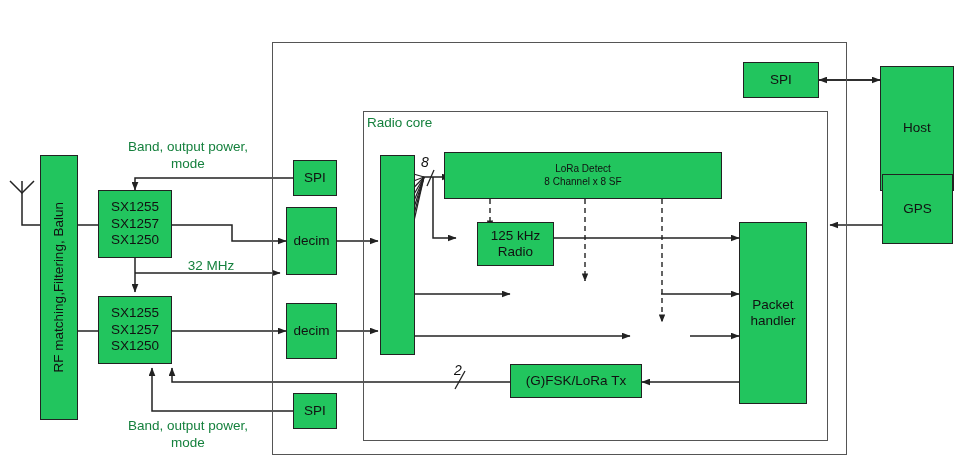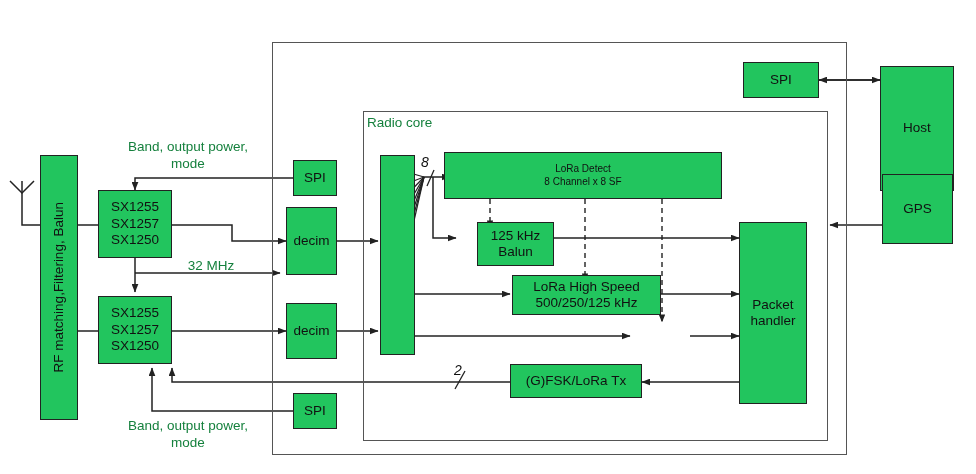--- a/index.html
+++ b/index.html
@@ -247,30 +247,24 @@
   <div class="box" style="left:444px; top:152px; width:278px; height:47px; font-size:10px;">
     <span>
       <span class="stack-line">LoRa Detect</span>
       <span class="stack-line">8 Channel x 8 SF</span>
     </span>
   </div>
 
   <div class="box" style="left:456px; top:222px; width:77px; height:44px; font-size:13.5px;margin-left:21px;">
     <span>
       <span class="stack-line">125 kHz</span>
-      <span class="stack-line">Balun</span>
-    </span>
-  </div>
-
-  <div class="box" style="left:512px; top:275px; width:149px; height:40px; font-size:13.5px;">
-    <span>
-      <span class="stack-line">LoRa High Speed</span>
-      <span class="stack-line">500/250/125 kHz</span>
-    </span>
-  </div>
+      <span class="stack-line">Radio</span>
+    </span>
+  </div>
+
 
 
   <div class="box" style="left:510px; top:364px; width:132px; height:34px; font-size:13.5px;">(G)FSK/LoRa Tx</div>
 
   <div class="box" style="left:739px; top:222px; width:68px; height:182px; font-size:13.5px;">
     <span>
       <span class="stack-line">Packet</span>
       <span class="stack-line">handler</span>
     </span>
   </div>

